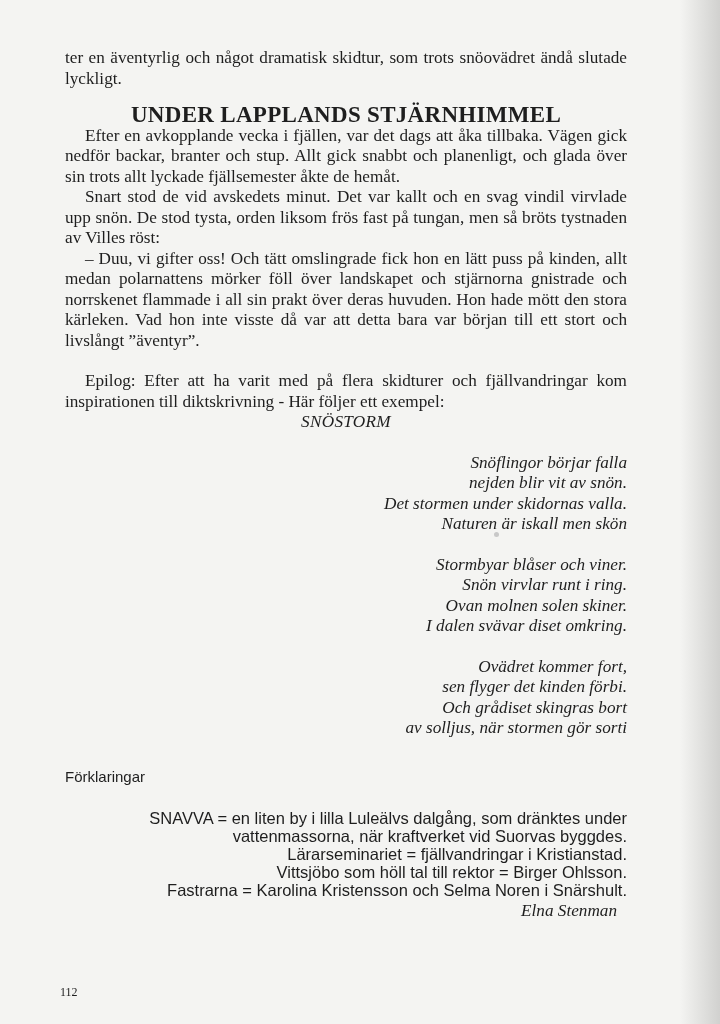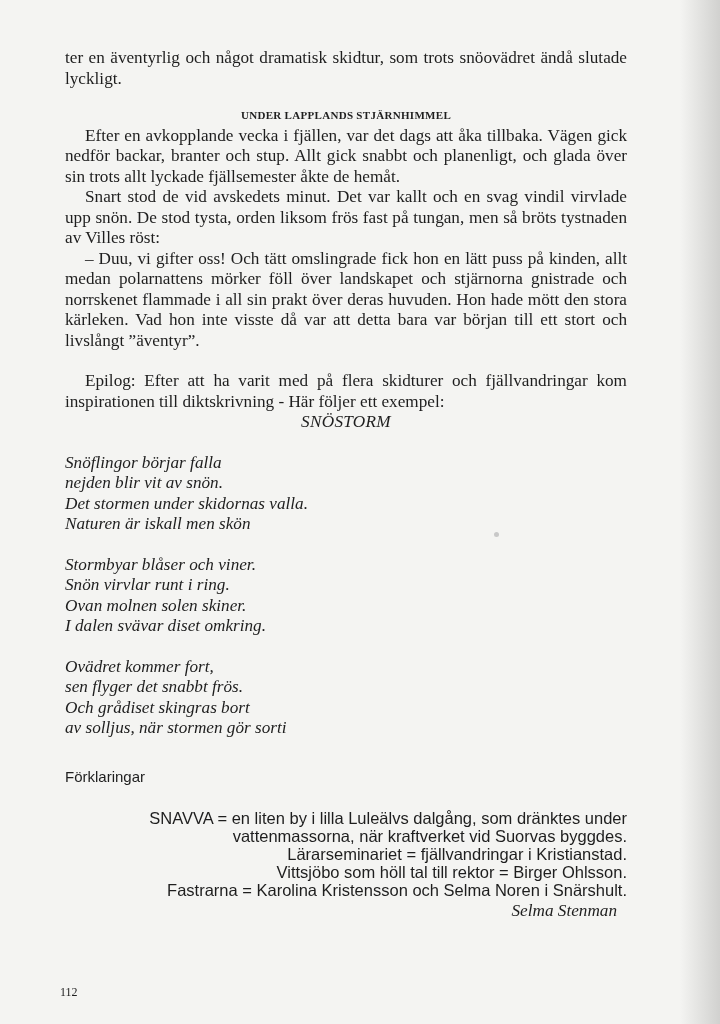--- a/index.html
+++ b/index.html
@@ -14,29 +14,29 @@
     position: absolute; top: 0; right: 0; width: 40px; height: 1024px;
     background: linear-gradient(to right, rgba(244,244,242,0), rgba(205,205,203,0.9));
   }
   .page {
     position: absolute; left: 65px; top: 48px; width: 562px;
     font-size: 17.2px; line-height: 20.5px;
   }
   p { margin: 0; text-align: justify; }
   .indent { text-indent: 20px; }
   .heading {
-    text-align: center; font-weight: bold; font-size: 11px;
+    text-align: center; font-weight: bold; font-size: 23px;
     margin-top: 16px; letter-spacing: 0.3px;
   }
   .epilog { margin-top: 20px; }
   .poem-title {
     text-align: center; font-style: italic; margin-bottom: 20px;
     letter-spacing: 0.3px;
   }
-  .stanza { text-align: left; font-style: italic; margin-bottom: 20px; }
+  .stanza { text-align: right; font-style: italic; margin-bottom: 20px; }
   .stanza div { line-height: 20.5px; }
   .notes-title { margin-top: 28px; font-family: "Liberation Sans", "DejaVu Sans", sans-serif; font-size: 15px; }
   .notes { margin-top: 22px; font-family: "Liberation Sans", "DejaVu Sans", sans-serif; font-size: 16.5px; line-height: 18px; text-align: right; }
   .notes div { margin: 0; }
   .signature { text-align: right; font-style: italic; padding-right: 10px; margin-top: 2px; }
   .page-number {
     position: absolute; left: 60px; top: 985px; font-size: 12px;
   }
   .speck { position: absolute; width: 5px; height: 5px; border-radius: 50%; background: #c8c8c8; }
 </style>
@@ -65,28 +65,28 @@
     <div>Naturen är iskall men skön</div>
   </div>
   <div class="stanza">
     <div>Stormbyar blåser och viner.</div>
     <div>Snön virvlar runt i ring.</div>
     <div>Ovan molnen solen skiner.</div>
     <div>I dalen svävar diset omkring.</div>
   </div>
   <div class="stanza">
     <div>Ovädret kommer fort,</div>
-    <div>sen flyger det snabbt frös.</div>
+    <div>sen flyger det kinden förbi.</div>
     <div>Och grådiset skingras bort</div>
     <div>av solljus, när stormen gör sorti</div>
   </div>
 
   <div class="notes-title">Förklaringar</div>
   <div class="notes">
     <div>SNAVVA = en liten by i lilla Luleälvs dalgång, som dränktes under vattenmassorna, när kraftverket vid Suorvas byggdes.</div>
     <div>Lärarseminariet = fjällvandringar i Kristianstad.</div>
     <div>Vittsjöbo som höll tal till rektor = Birger Ohlsson.</div>
     <div>Fastrarna = Karolina Kristensson och Selma Noren i Snärshult.</div>
   </div>
-  <div class="signature">Selma Stenman</div>
+  <div class="signature">Elna Stenman</div>
 </div>
 
 <div class="page-number">112</div>
 
 </body></html>

